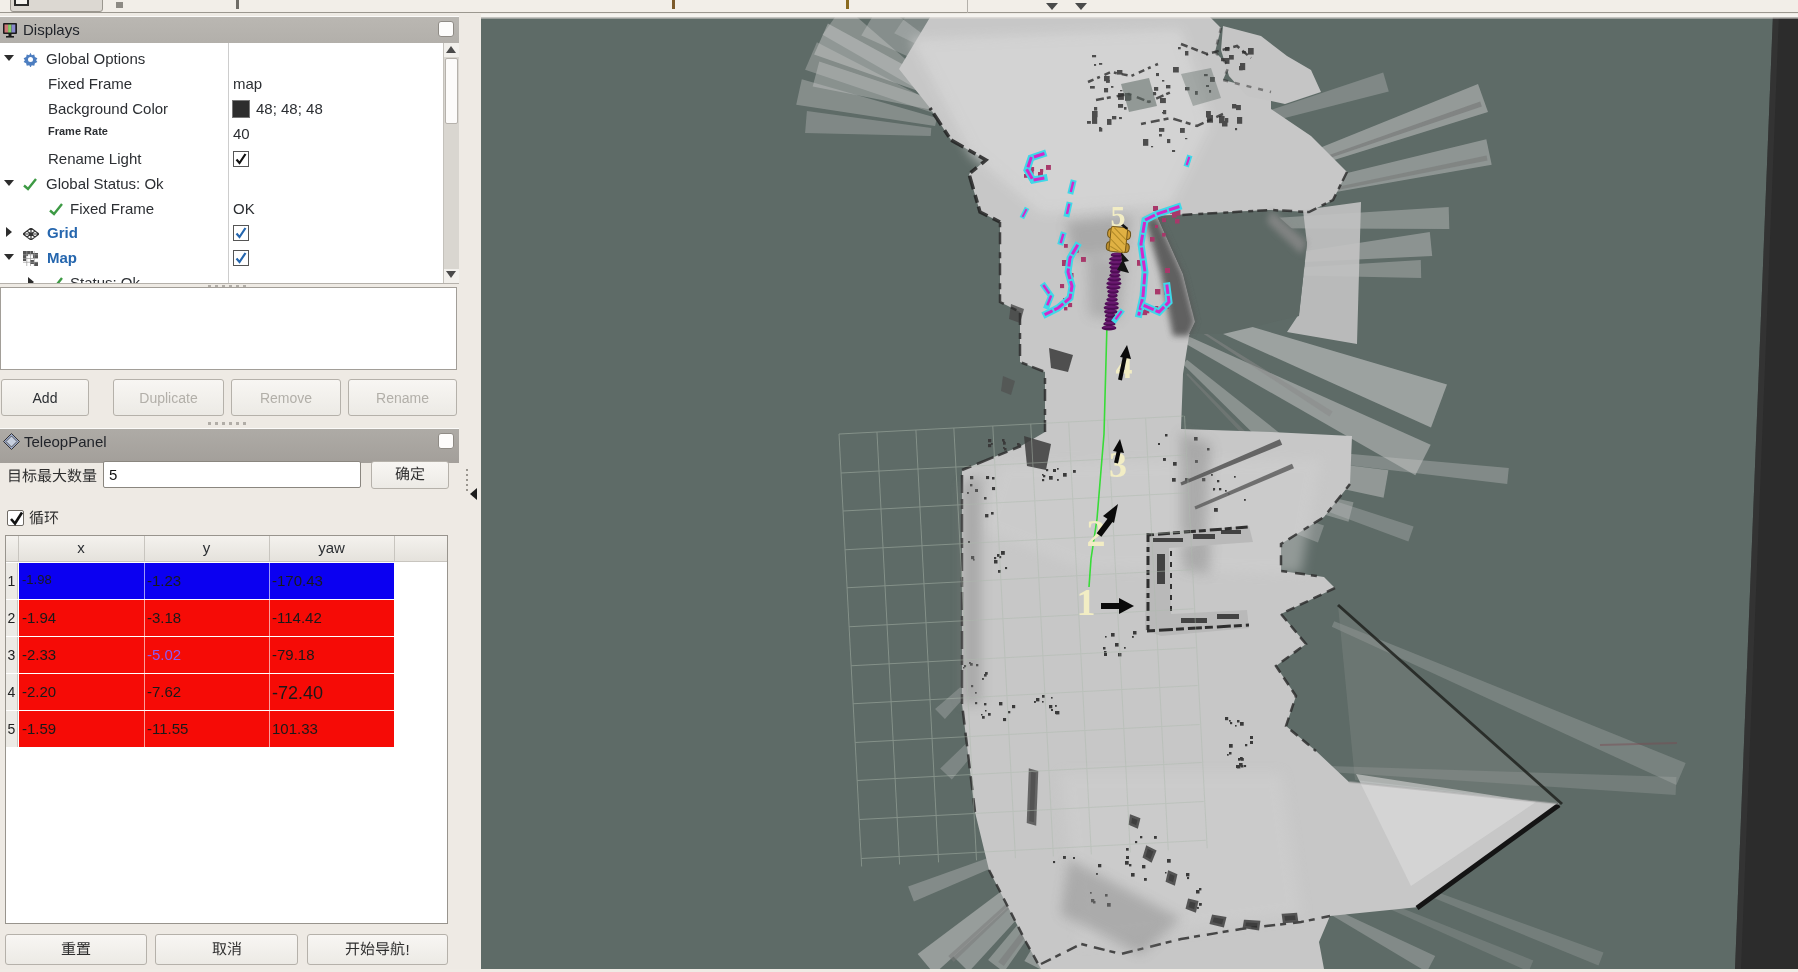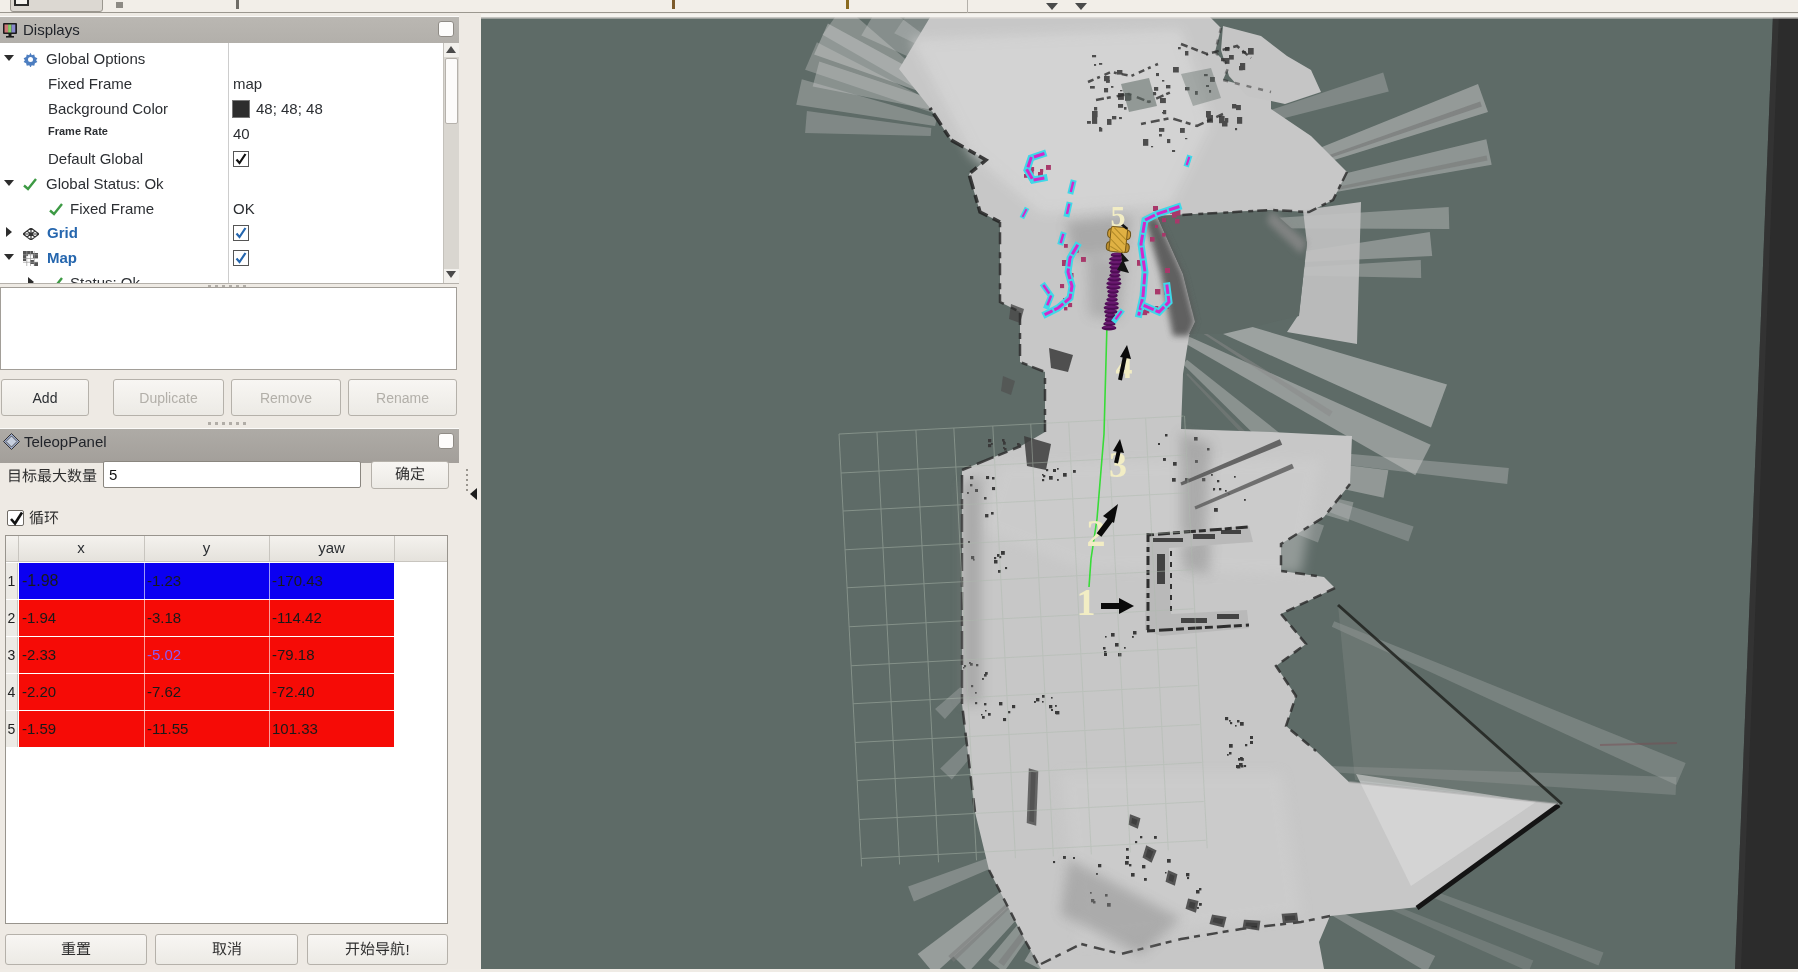--- a/index.html
+++ b/index.html
@@ -50,21 +50,21 @@
       <circle cx="12" cy="12" r="4" fill="#fff"></circle>
     </svg>
 <span style="position:absolute;left:46px;top:7px;font-size:15px;color:#2c2f33;font-weight:normal">Global Options</span>
 <span style="position:absolute;left:48px;top:32px;font-size:15px;color:#2c2f33;font-weight:normal">Fixed Frame</span>
 <span style="position:absolute;left:233px;top:32px;font-size:15px;color:#2c2f33">map</span>
 <span style="position:absolute;left:48px;top:57px;font-size:15px;color:#2c2f33;font-weight:normal">Background Color</span>
 <div style="position:absolute;left:232px;top:57px;width:18px;height:18px;background:#2d2d2d;border:1px solid #777"></div>
 <span style="position:absolute;left:256px;top:57px;font-size:15px;color:#2c2f33">48; 48; 48</span>
 <span style="position:absolute;left:48px;top:82px;font-size:11px;color:#2c2f33;font-weight:bold">Frame Rate</span>
 <span style="position:absolute;left:233px;top:82px;font-size:15px;color:#2c2f33">40</span>
-<span style="position:absolute;left:48px;top:107px;font-size:15px;color:#2c2f33;font-weight:normal">Default Global</span>
+<span style="position:absolute;left:48px;top:107px;font-size:15px;color:#2c2f33;font-weight:normal">Rename Light</span>
 <div class="cb" style="left:233px;top:108px">
       <svg width="12" height="12" viewBox="0 0 12 12">
         <path fill="none" stroke="#111" stroke-width="2.2" d="M1.5 6.5 L4.5 10 L10.5 1"></path>
       </svg>
     </div>
 <div style="position:absolute;left:4px;top:137px;width:0;height:0;border:5px solid transparent;border-top:6px solid #2d2d2d;border-bottom:none"></div>
 <svg width="14" height="13" viewBox="0 0 14 13" style="position:absolute;left:23px;top:135px">
       <path fill="none" stroke="#3d9a44" stroke-width="2.4" d="M1 7.5 L5 11 L13 1"></path>
     </svg>
 <span style="position:absolute;left:46px;top:132px;font-size:15px;color:#2c2f33;font-weight:normal">Global Status: Ok</span>
@@ -172,21 +172,21 @@
 <div style="position:absolute;left:0;top:0;width:441px;height:26px;background:linear-gradient(#f4f2ee,#e5e2dc);border-bottom:1px solid #c8c5bf"></div>
 <div style="position:absolute;left:12px;top:3px;width:126px;height:20px;font-size:15px;color:#2c2f33;text-align:center">x</div>
 <div style="position:absolute;left:138px;top:3px;width:125px;height:20px;font-size:15px;color:#2c2f33;text-align:center">y</div>
 <div style="position:absolute;left:263px;top:3px;width:125px;height:20px;font-size:15px;color:#2c2f33;text-align:center">yaw</div>
 <div style="position:absolute;left:11.5px;top:0;width:1px;height:26px;background:#c8c5bf"></div>
 <div style="position:absolute;left:137.5px;top:0;width:1px;height:26px;background:#c8c5bf"></div>
 <div style="position:absolute;left:262.5px;top:0;width:1px;height:26px;background:#c8c5bf"></div>
 <div style="position:absolute;left:387.5px;top:0;width:1px;height:26px;background:#c8c5bf"></div>
 <div style="position:absolute;left:0;top:27px;width:12px;height:36px;background:#eceae5;border-right:1px solid #c8c5bf;font-size:14px;color:#222;text-align:center;line-height:36px">1</div>
 <div style="position:absolute;left:13px;top:27px;width:375px;height:36px;background:#0b00f1"></div>
-<span style="position:absolute;left:16px;top:36px;font-size:16px;color:#1a1a1a">-1.98</span>
+<span style="position:absolute;left:16px;top:36px;font-size:13px;color:#1a1a1a">-1.98</span>
 <span style="position:absolute;left:141px;top:36px;font-size:15px;color:#1a1a1a">-1.23</span>
 <span style="position:absolute;left:266px;top:36px;font-size:15px;color:#1a1a1a">-170.43</span>
 <div style="position:absolute;left:137.5px;top:27px;width:1px;height:36px;background:rgba(255,255,255,.6)"></div>
 <div style="position:absolute;left:262.5px;top:27px;width:1px;height:36px;background:rgba(255,255,255,.6)"></div>
 <div style="position:absolute;left:0;top:64px;width:12px;height:36px;background:#eceae5;border-right:1px solid #c8c5bf;font-size:14px;color:#222;text-align:center;line-height:36px">2</div>
 <div style="position:absolute;left:13px;top:64px;width:375px;height:36px;background:#f60b06"></div>
 <span style="position:absolute;left:16px;top:73px;font-size:15px;color:#1a1a1a">-1.94</span>
 <span style="position:absolute;left:141px;top:73px;font-size:15px;color:#1a1a1a">-3.18</span>
 <span style="position:absolute;left:266px;top:73px;font-size:15px;color:#1a1a1a">-114.42</span>
 <div style="position:absolute;left:137.5px;top:64px;width:1px;height:36px;background:rgba(255,255,255,.6)"></div>
@@ -195,21 +195,21 @@
 <div style="position:absolute;left:13px;top:101px;width:375px;height:36px;background:#f60b06"></div>
 <span style="position:absolute;left:16px;top:110px;font-size:15px;color:#1a1a1a">-2.33</span>
 <span style="position:absolute;left:141px;top:110px;font-size:15px;color:#8b5cf6">-5.02</span>
 <span style="position:absolute;left:266px;top:110px;font-size:15px;color:#1a1a1a">-79.18</span>
 <div style="position:absolute;left:137.5px;top:101px;width:1px;height:36px;background:rgba(255,255,255,.6)"></div>
 <div style="position:absolute;left:262.5px;top:101px;width:1px;height:36px;background:rgba(255,255,255,.6)"></div>
 <div style="position:absolute;left:0;top:138px;width:12px;height:36px;background:#eceae5;border-right:1px solid #c8c5bf;font-size:14px;color:#222;text-align:center;line-height:36px">4</div>
 <div style="position:absolute;left:13px;top:138px;width:375px;height:36px;background:#f60b06"></div>
 <span style="position:absolute;left:16px;top:147px;font-size:15px;color:#1a1a1a">-2.20</span>
 <span style="position:absolute;left:141px;top:147px;font-size:15px;color:#1a1a1a">-7.62</span>
-<span style="position:absolute;left:266px;top:147px;font-size:15px;color:#1a1a1a">-72.40</span>
+<span style="position:absolute;left:266px;top:147px;font-size:18px;color:#1a1a1a">-72.40</span>
 <div style="position:absolute;left:137.5px;top:138px;width:1px;height:36px;background:rgba(255,255,255,.6)"></div>
 <div style="position:absolute;left:262.5px;top:138px;width:1px;height:36px;background:rgba(255,255,255,.6)"></div>
 <div style="position:absolute;left:0;top:175px;width:12px;height:36px;background:#eceae5;border-right:1px solid #c8c5bf;font-size:14px;color:#222;text-align:center;line-height:36px">5</div>
 <div style="position:absolute;left:13px;top:175px;width:375px;height:36px;background:#f60b06"></div>
 <span style="position:absolute;left:16px;top:184px;font-size:15px;color:#1a1a1a">-1.59</span>
 <span style="position:absolute;left:141px;top:184px;font-size:15px;color:#1a1a1a">-11.55</span>
 <span style="position:absolute;left:266px;top:184px;font-size:15px;color:#1a1a1a">101.33</span>
 <div style="position:absolute;left:137.5px;top:175px;width:1px;height:36px;background:rgba(255,255,255,.6)"></div>
 <div style="position:absolute;left:262.5px;top:175px;width:1px;height:36px;background:rgba(255,255,255,.6)"></div>
 </div>

